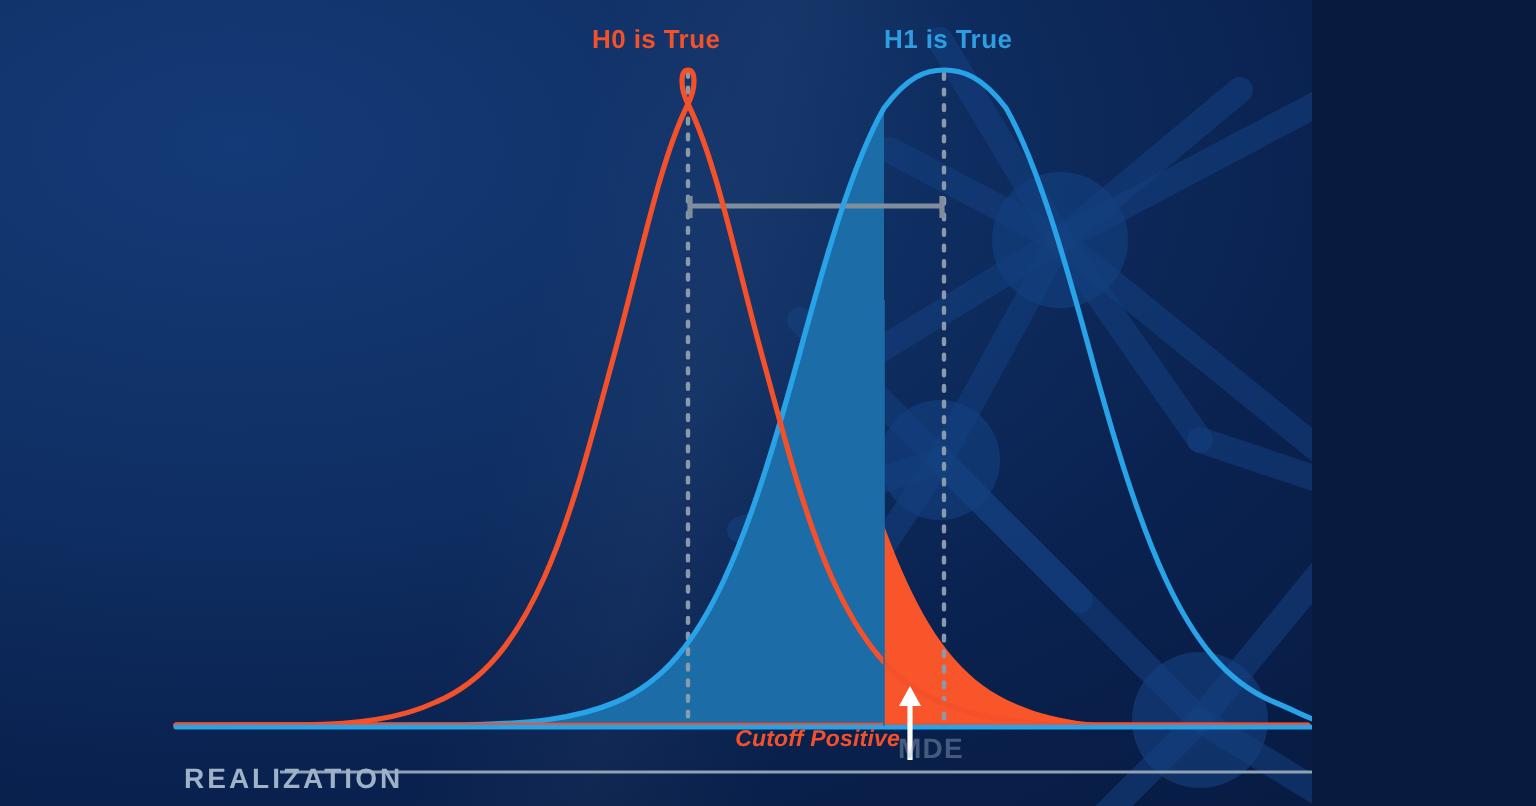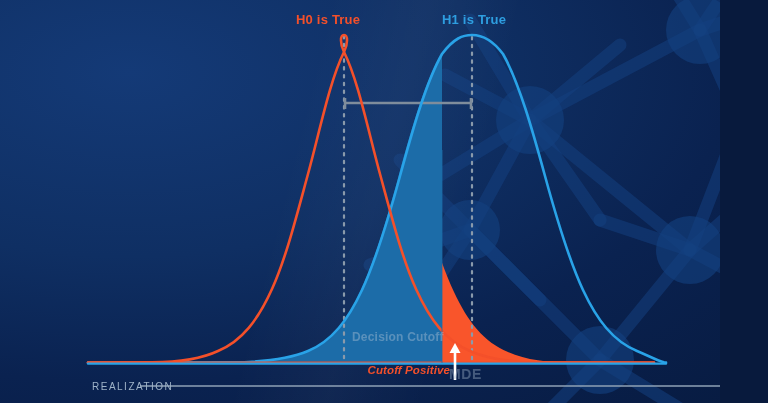--- a/index.html
+++ b/index.html
@@ -1,21 +1,21 @@
 <!DOCTYPE html>
 <html><head>
 <meta charset="utf-8">
 <style>
   html, body {
     margin: 0; padding: 0;
     background: #081a3d;
   }
   #stage {
     position: relative;
-    width: 720px; height: 403px;
+    width: 656px; height: 403px;
     overflow: hidden;
     font-family: "Liberation Sans", sans-serif;
     background:
       radial-gradient(130% 120% at 18% 18%, #143a77 0%, #0f2f63 38%, #0a2250 64%, #071a3f 100%);
   }
   
   #sheen {
     position: absolute; inset: 0;
     background: linear-gradient(104deg, rgba(255,255,255,0.00) 40%, rgba(255,255,255,0.030) 52%, rgba(255,255,255,0.00) 64%);
     pointer-events: none;
@@ -52,21 +52,21 @@
     letter-spacing: .1px;
   }
   #mdeLabel {
     left: 449px; top: 366px;
     font-size: 14px; font-weight: bold;
     color: rgba(160,180,200,0.40);
     letter-spacing: .6px;
   }
   #realizationLabel {
     left: 64px; top: 381px;
-    font-size: 10px; font-weight: normal;
+    font-size: 14px; font-weight: bold;
     color: #9fb3c8;
     letter-spacing: 1.5px;
     padding-left: 28px;
   }
 </style>
 </head>
 <body>
 
 <div id="stage">
 
@@ -240,21 +240,20 @@
     <g>
       <line x1="140" y1="386" x2="732" y2="386" stroke="#8fa2b6" stroke-width="1.6"></line>
       <path d="M 736,386 L 727,381.5 L 727,390.5 Z" fill="#8fa2b6"></path>
     </g>
   </svg>
 
   <div class="lbl" id="h0label">H0 is True</div>
 
   <div class="lbl" id="h1label">H1 is True</div>
 
-  <div class="lbl" id="cutoffLabel">Decision Cutoff</div>
 
   <div class="lbl" id="fpLabel">Cutoff Positive</div>
 
   <div class="lbl" id="mdeLabel">MDE</div>
 
   <div class="lbl" id="realizationLabel">REALIZATION</div>
 
 </div>
 
 </body></html>

